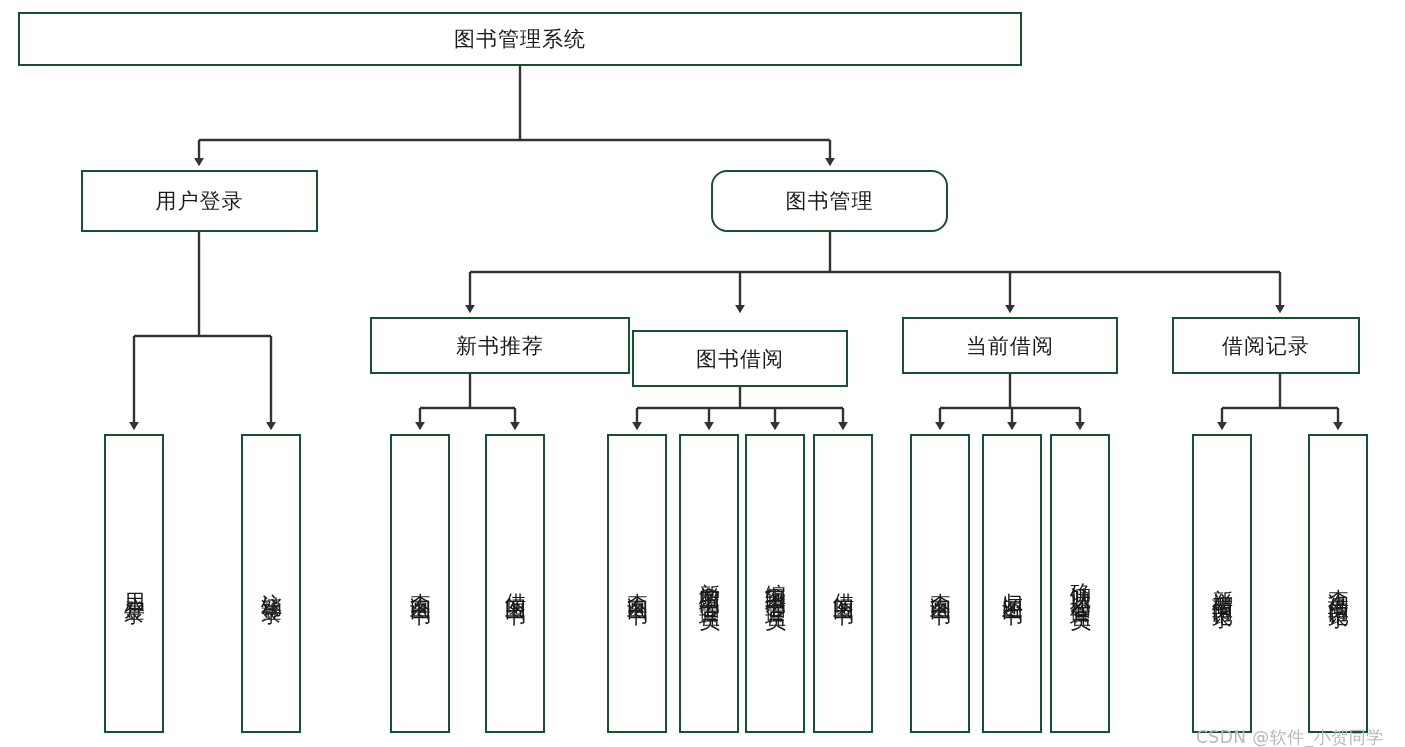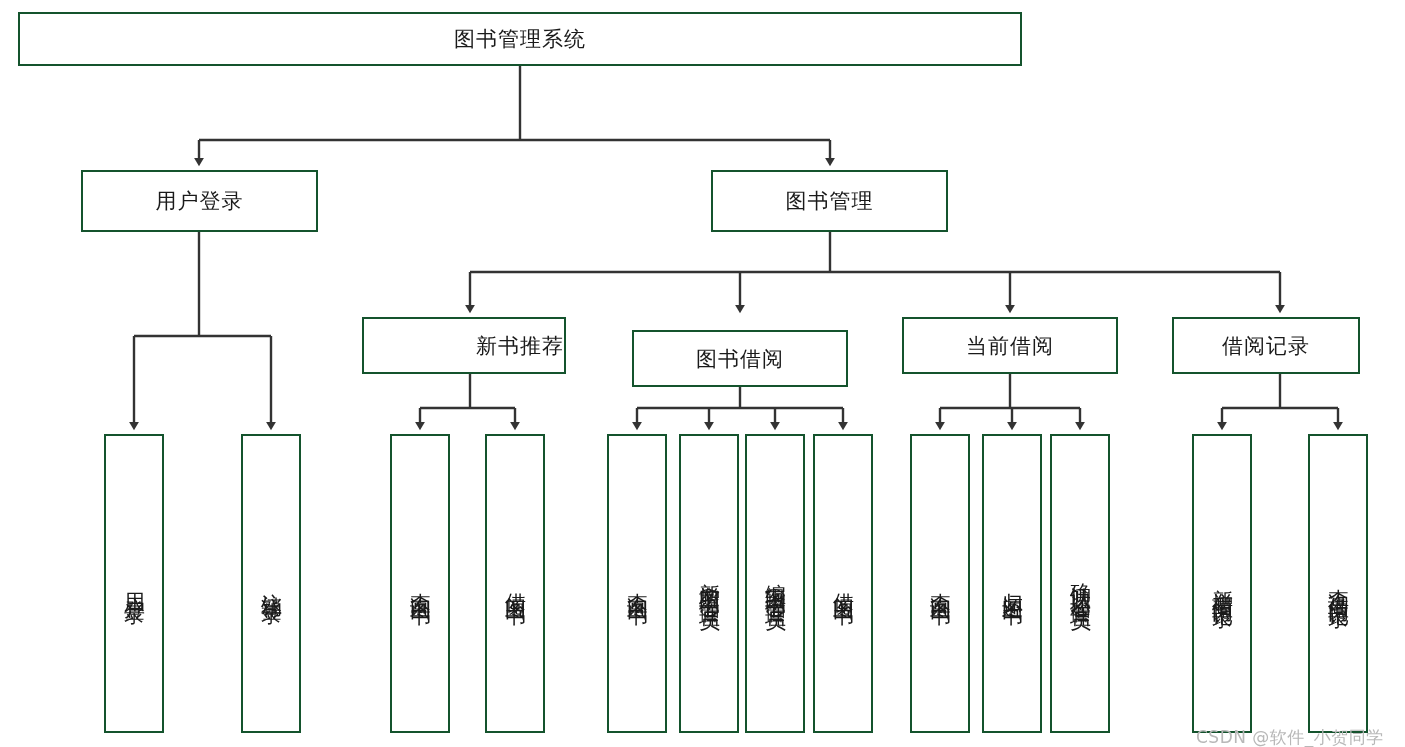--- a/index.html
+++ b/index.html
@@ -117,25 +117,25 @@
     </g>
   </svg>
 
   <div class="node horiz" style="left:18px; top:12px; width:1004px; height:54px;">
     <span>图书管理系统</span>
   </div>
 
   <div class="node horiz" style="left:81px; top:170px; width:237px; height:62px;">
     <span>用户登录</span>
   </div>
-  <div class="node horiz" style="left:711px; top:170px; width:237px; height:62px;">
+  <div class="node horiz" style="left:711px; top:170px; width:237px; height:62px;border-radius:16px;">
     <span>图书管理</span>
   </div>
 
-  <div class="node horiz" style="left:362px; top:317px; width:204px; height:57px;justify-content:flex-end;">
+  <div class="node horiz" style="left:370px; top:317px; width:260px; height:57px;">
     <span>新书推荐</span>
   </div>
   <div class="node horiz" style="left:632px; top:330px; width:216px; height:57px;">
     <span>图书借阅</span>
   </div>
   <div class="node horiz" style="left:902px; top:317px; width:216px; height:57px;">
     <span>当前借阅</span>
   </div>
   <div class="node horiz" style="left:1172px; top:317px; width:188px; height:57px;">
     <span>借阅记录</span>

